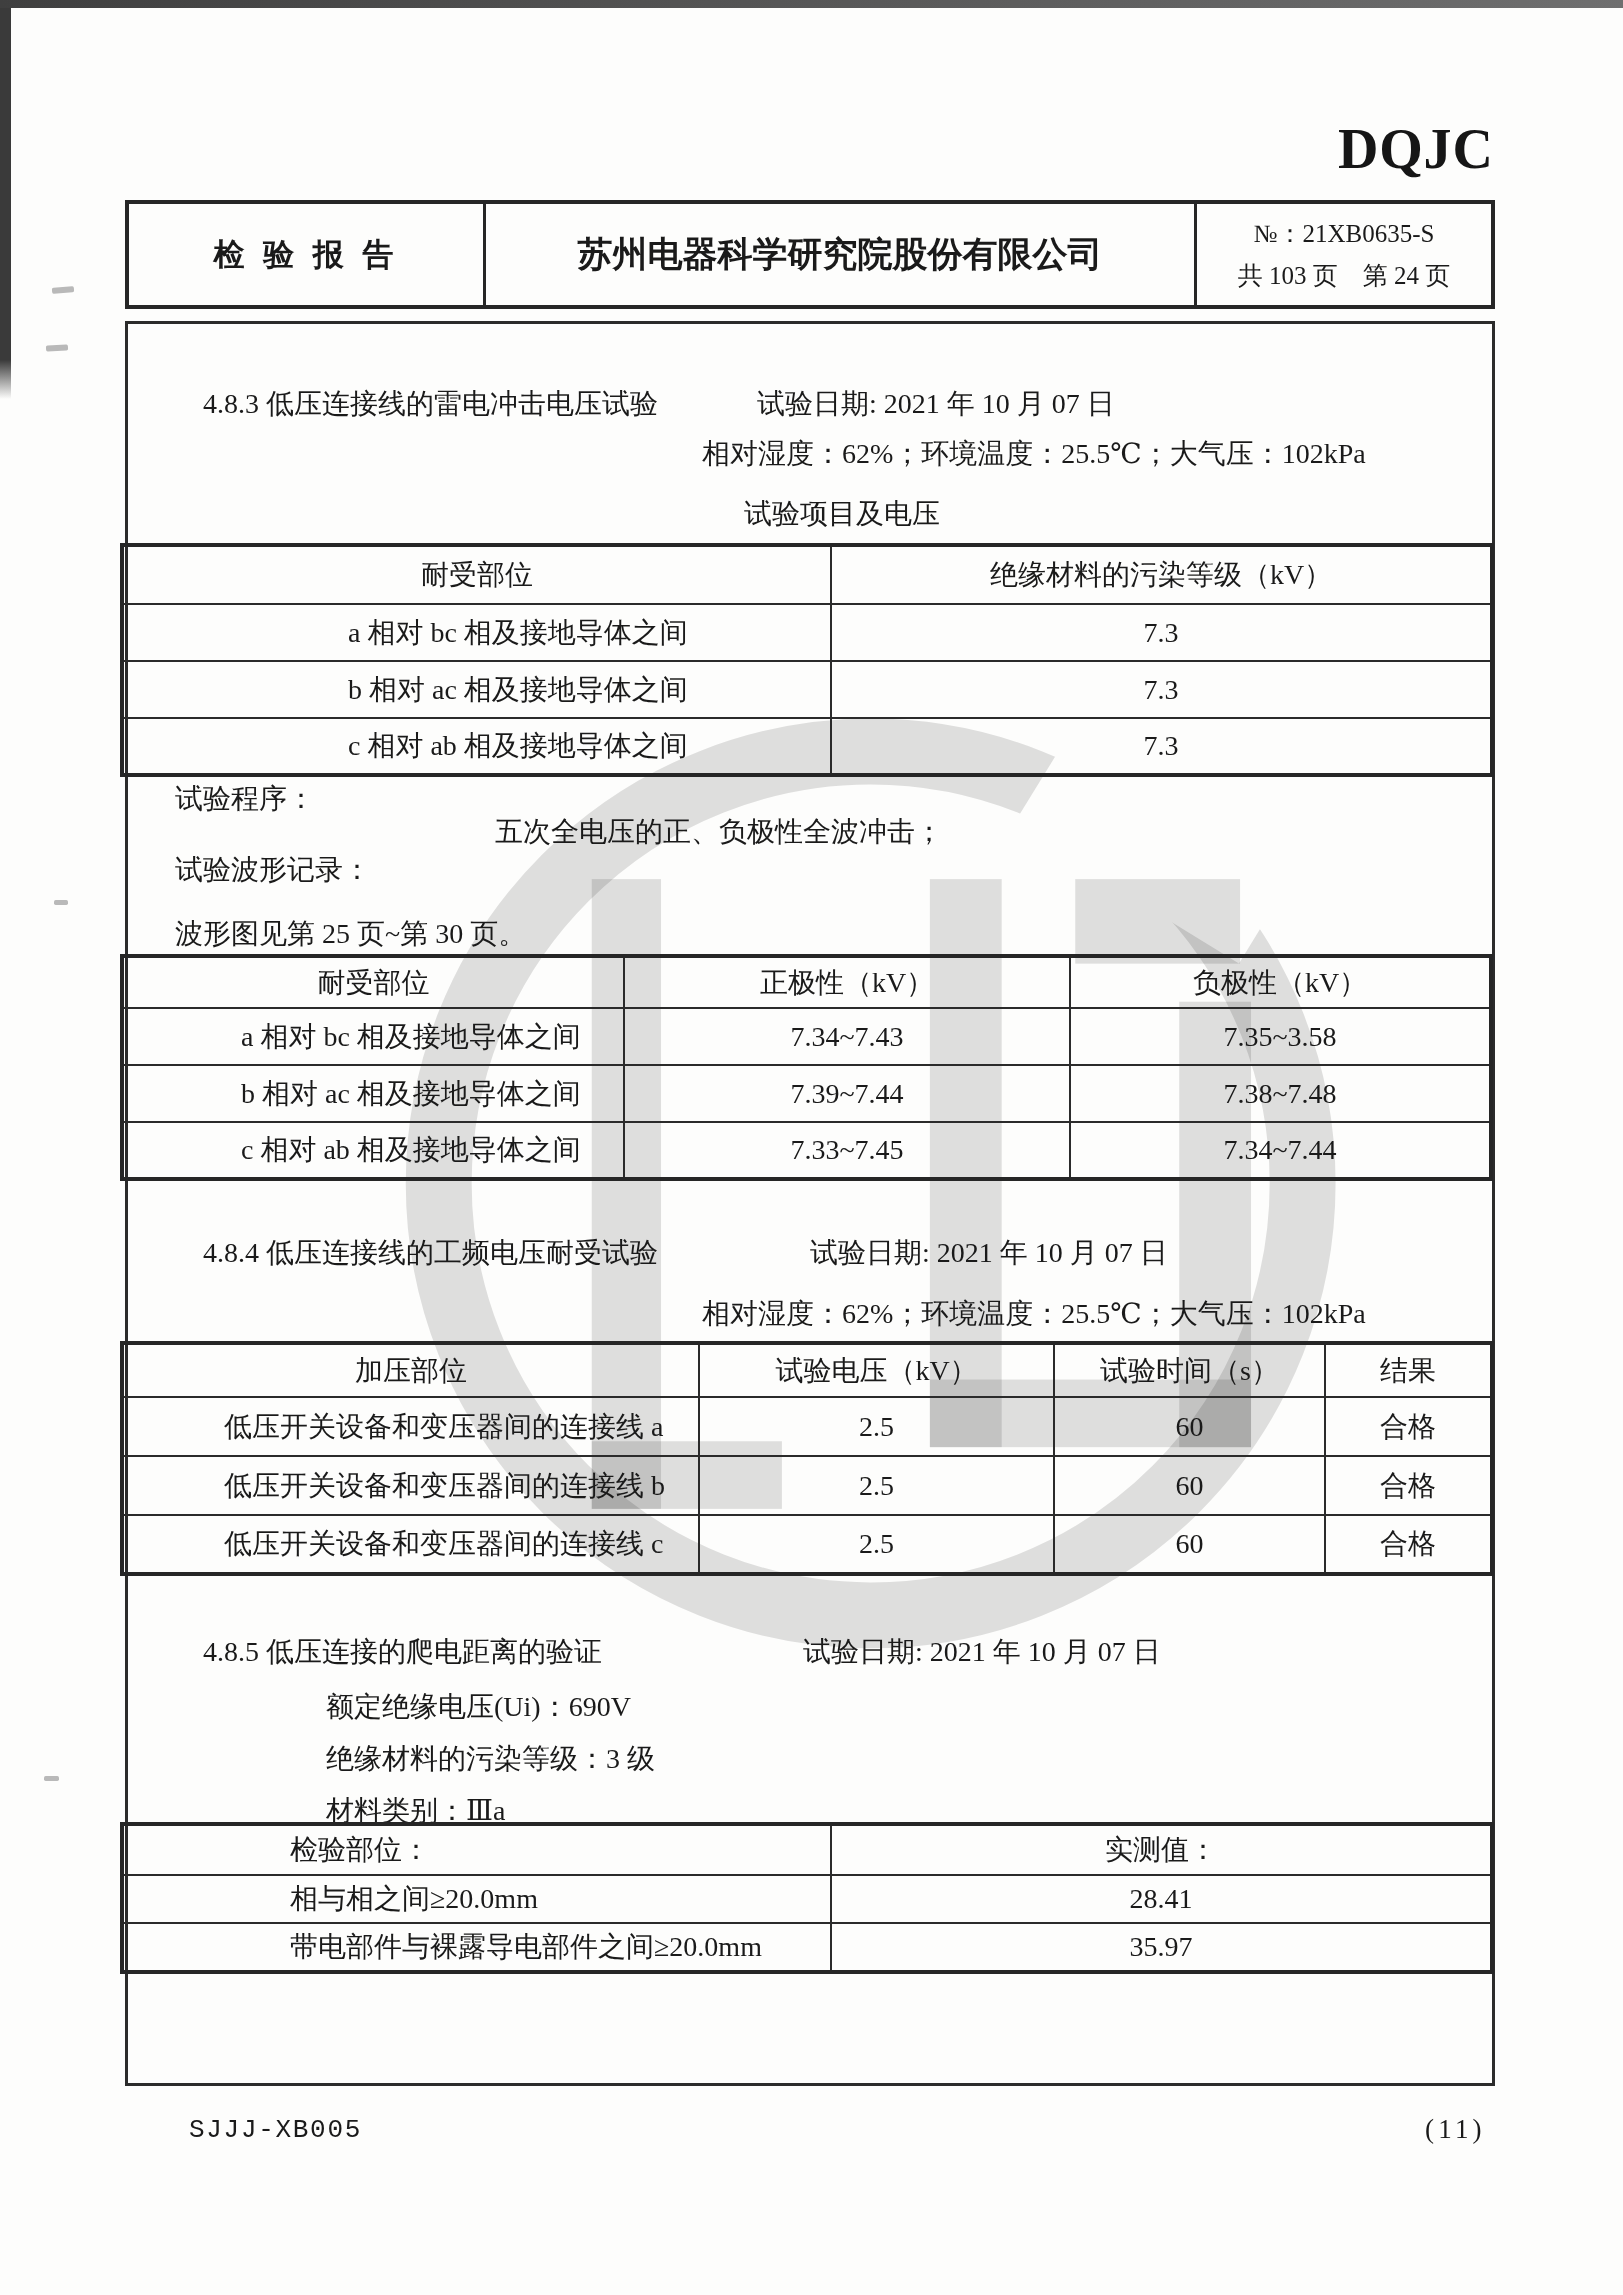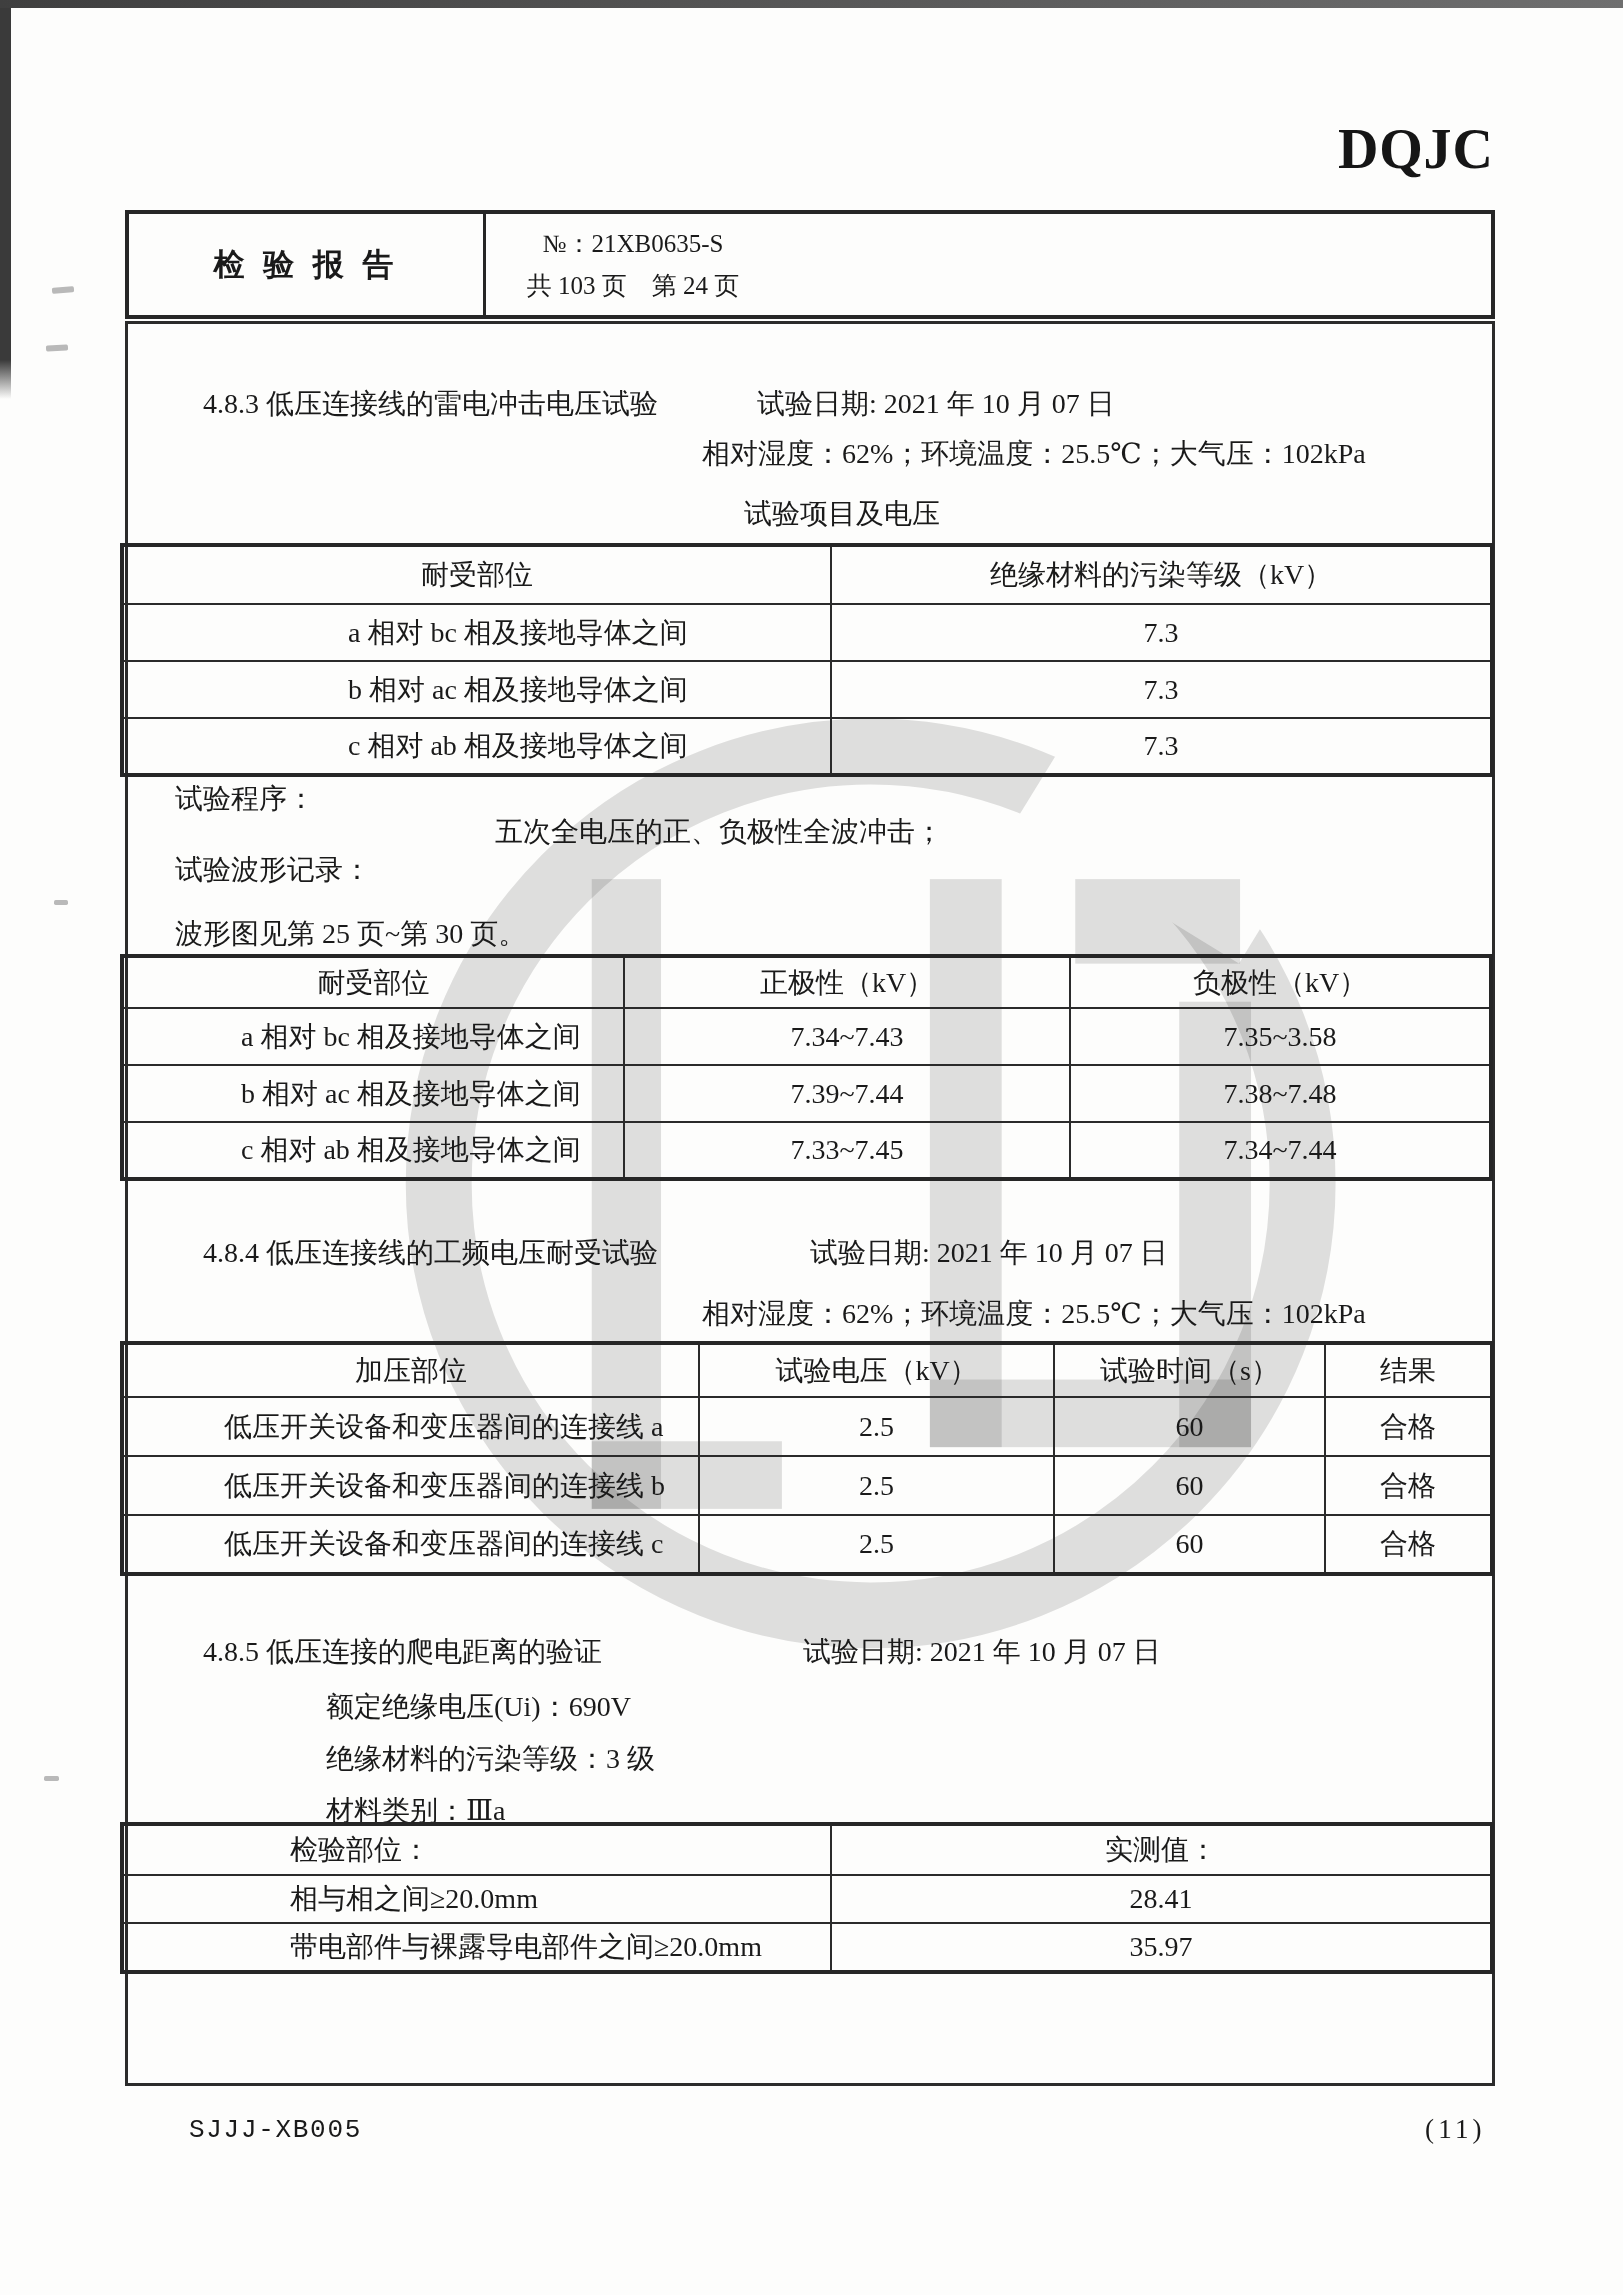--- a/index.html
+++ b/index.html
@@ -9,21 +9,21 @@
   }
   .abs{position:absolute;}
   .nowrap{white-space:nowrap;}
   
   .scan-top{left:0;top:0;width:1623px;height:7.6px;background:linear-gradient(to right,#3f3f3f,#6f6f6f);}
   .scan-left{left:0;top:7.6px;width:11px;height:391px;background:linear-gradient(to bottom,#3a3a3a 90%,rgba(58,58,58,0));}
   .scan-dash{background:#b9b9b9;border-radius:1.7px;}
   
   .dqjc{left:1338px;top:117px;font-size:56px;font-weight:bold;letter-spacing:0.8px;color:#161616;}
   
-  .hdr{left:125px;top:200px;width:1370px;height:109px;border:4.2px solid #262626;display:flex;box-sizing:border-box;margin-top:10px;}
+  .hdr{left:125px;top:200px;width:1370px;height:109px;border:4.2px solid #262626;display:flex;box-sizing:border-box;}
   .hdr .cell{display:flex;flex-direction:column;justify-content:center;align-items:center;box-sizing:border-box;}
   .hdr .c1{width:357px;border-right:3.4px solid #262626;font-family:"Liberation Sans","DejaVu Sans",sans-serif;
            font-size:31px;font-weight:600;letter-spacing:5px;}
   .hdr .c2{width:711px;border-right:3.4px solid #262626;font-family:"Liberation Sans","DejaVu Sans",sans-serif;
            font-size:35px;font-weight:600;}
   .hdr .c3{width:294px;font-size:25px;line-height:42px;}
   
   .content-box{left:125px;top:321px;width:1370px;height:1765px;border:3.4px solid #2b2b2b;box-sizing:border-box;background:transparent;}
   
   .bt{font-size:28px;white-space:nowrap;}
@@ -63,20 +63,21 @@
   <div class="abs scan-left"></div>
   <div class="abs scan-dash" style="left:52px;top:287px;width:22px;height:6px;transform:rotate(-4deg);"></div>
   <div class="abs scan-dash" style="left:46px;top:345px;width:22px;height:6px;transform:rotate(-3deg);"></div>
   <div class="abs scan-dash" style="left:54px;top:900px;width:13.5px;height:5px;"></div>
   <div class="abs scan-dash" style="left:44px;top:1776px;width:15px;height:5px;"></div>
 
   <div class="abs dqjc nowrap">DQJC</div>
 
   <div class="abs hdr">
     <div class="cell c1">检 验 报 告</div>
+    <div class="cell c2">苏州电器科学研究院股份有限公司</div>
     <div class="cell c3">
       <div class="nowrap">№：21XB0635-S</div>
       <div class="nowrap">共 103 页　第 24 页</div>
     </div>
   </div>
 
   <div class="abs content-box"></div>
 
   <div class="abs bt" style="left:203px;top:385px;">4.8.3 低压连接线的雷电冲击电压试验</div>
   <div class="abs bt" style="left:757px;top:385px;">试验日期: 2021 年 10 月 07 日</div>

